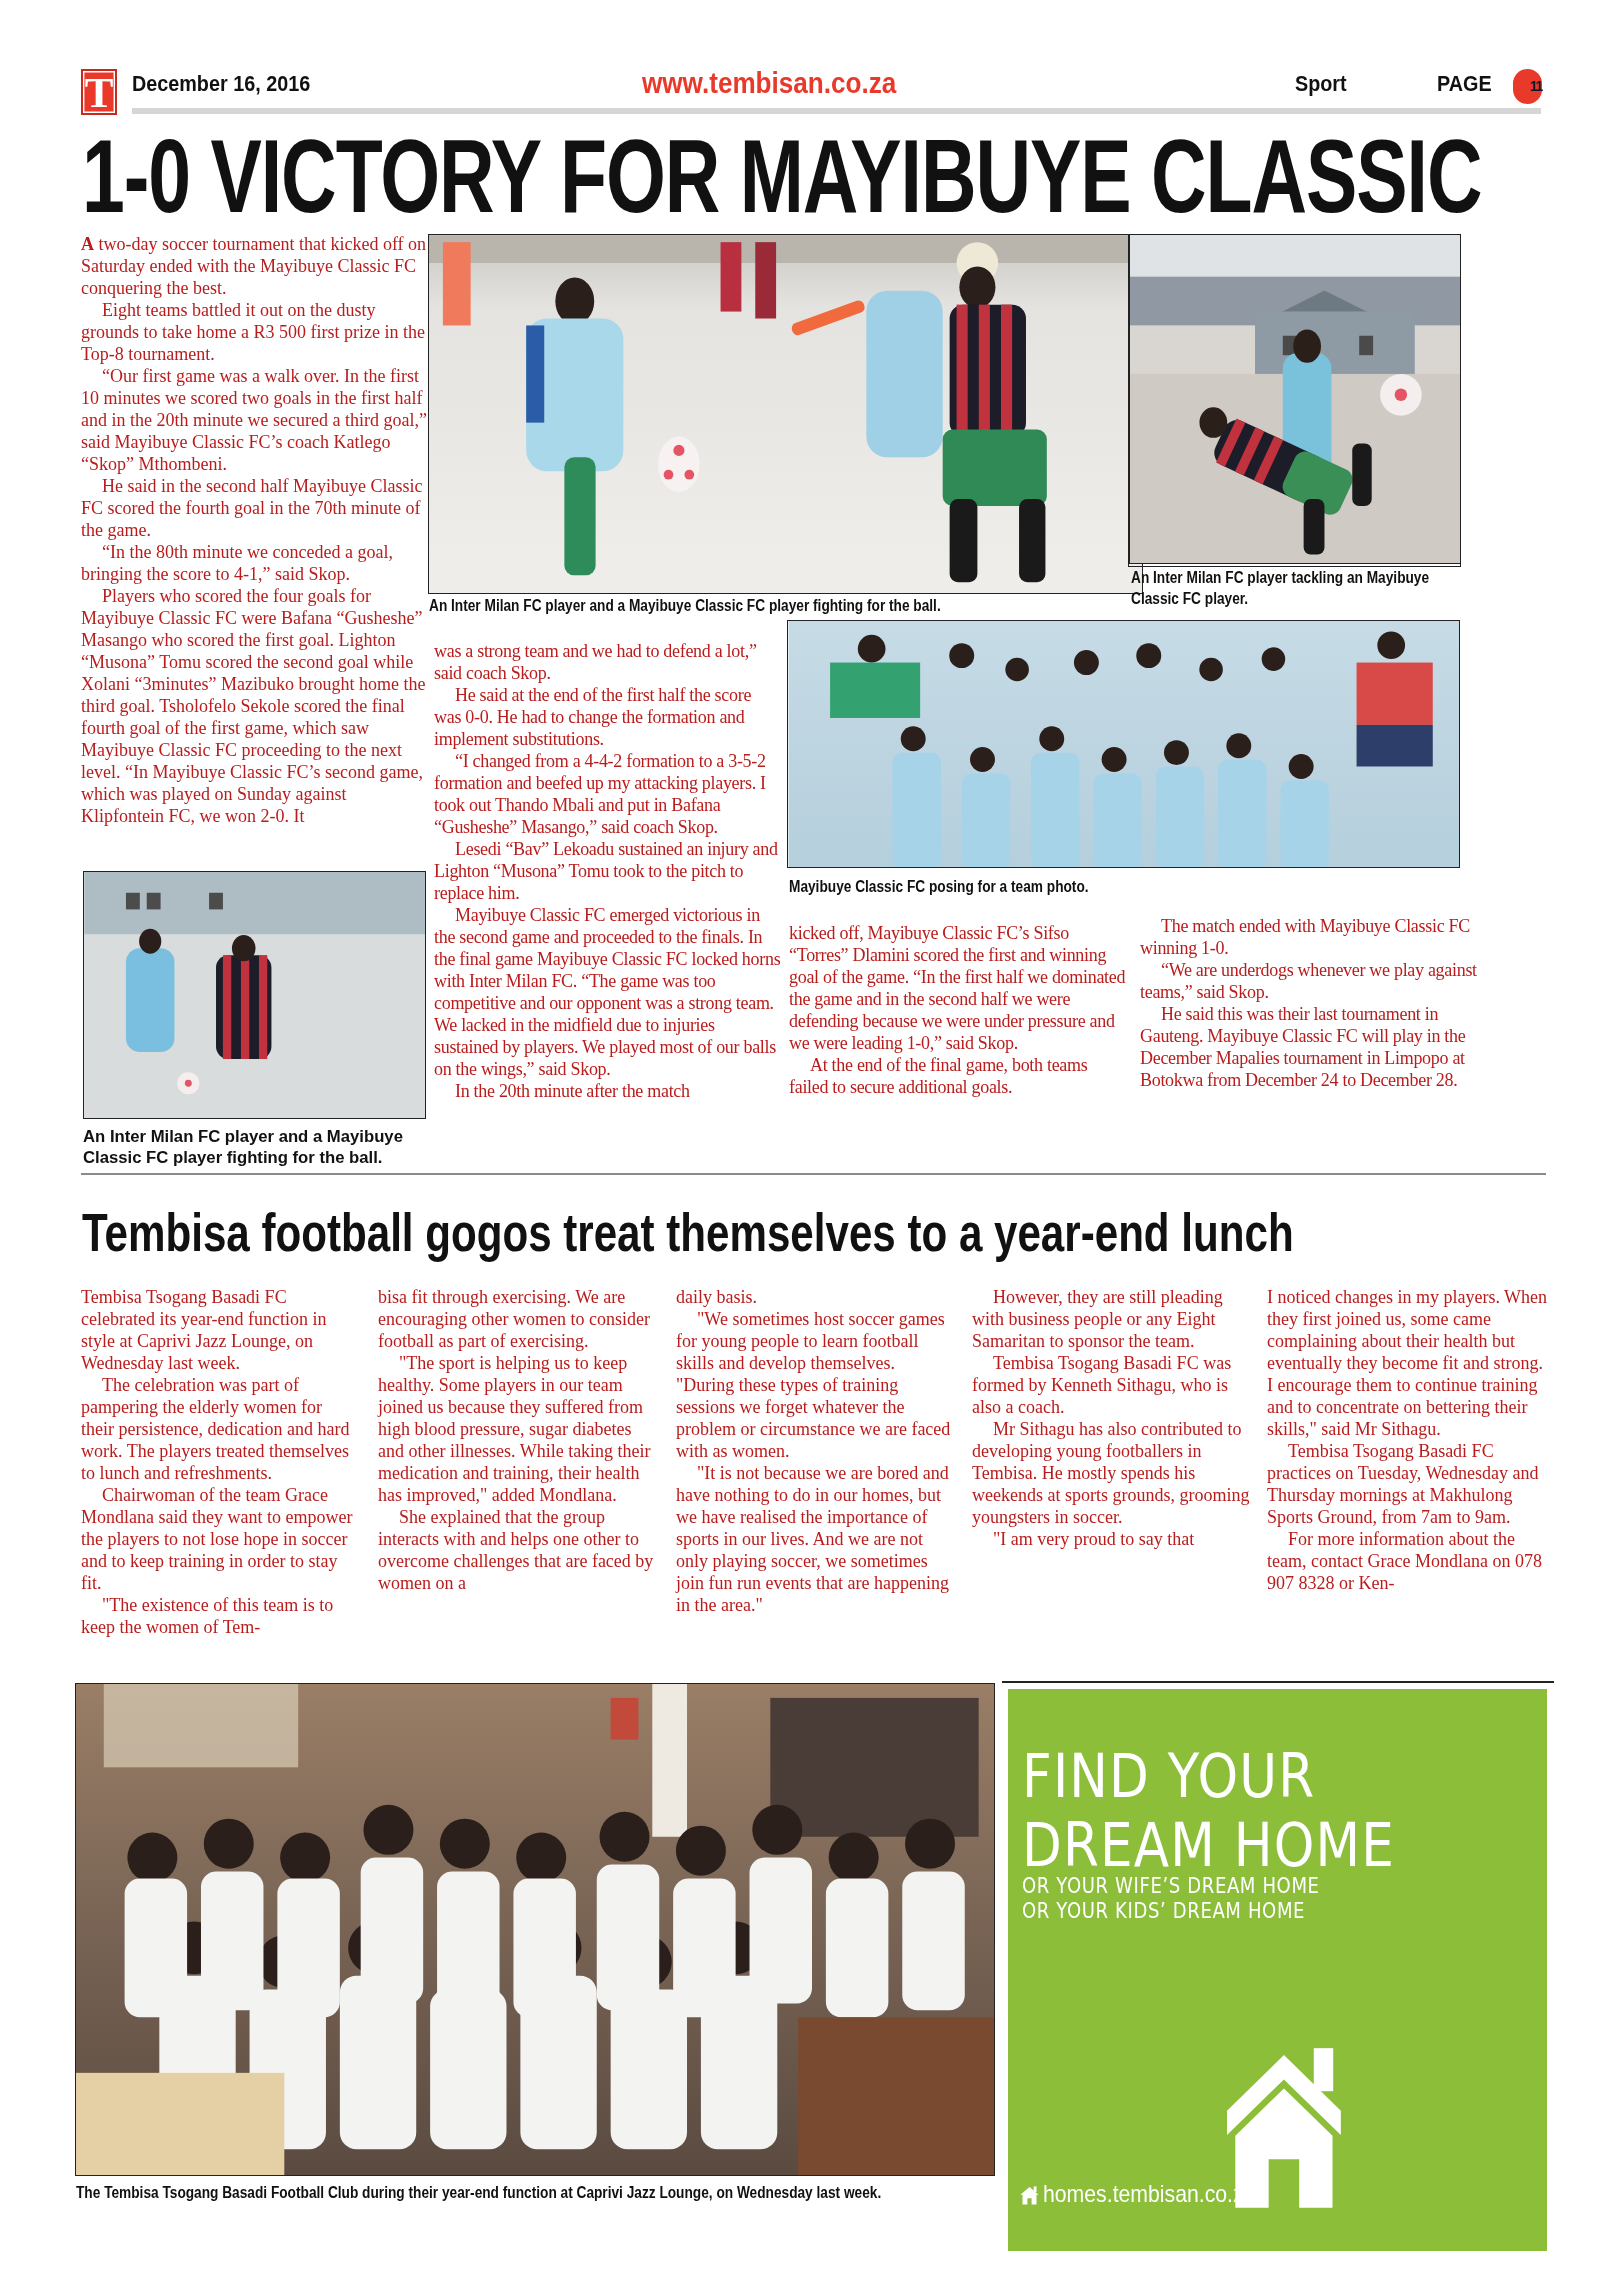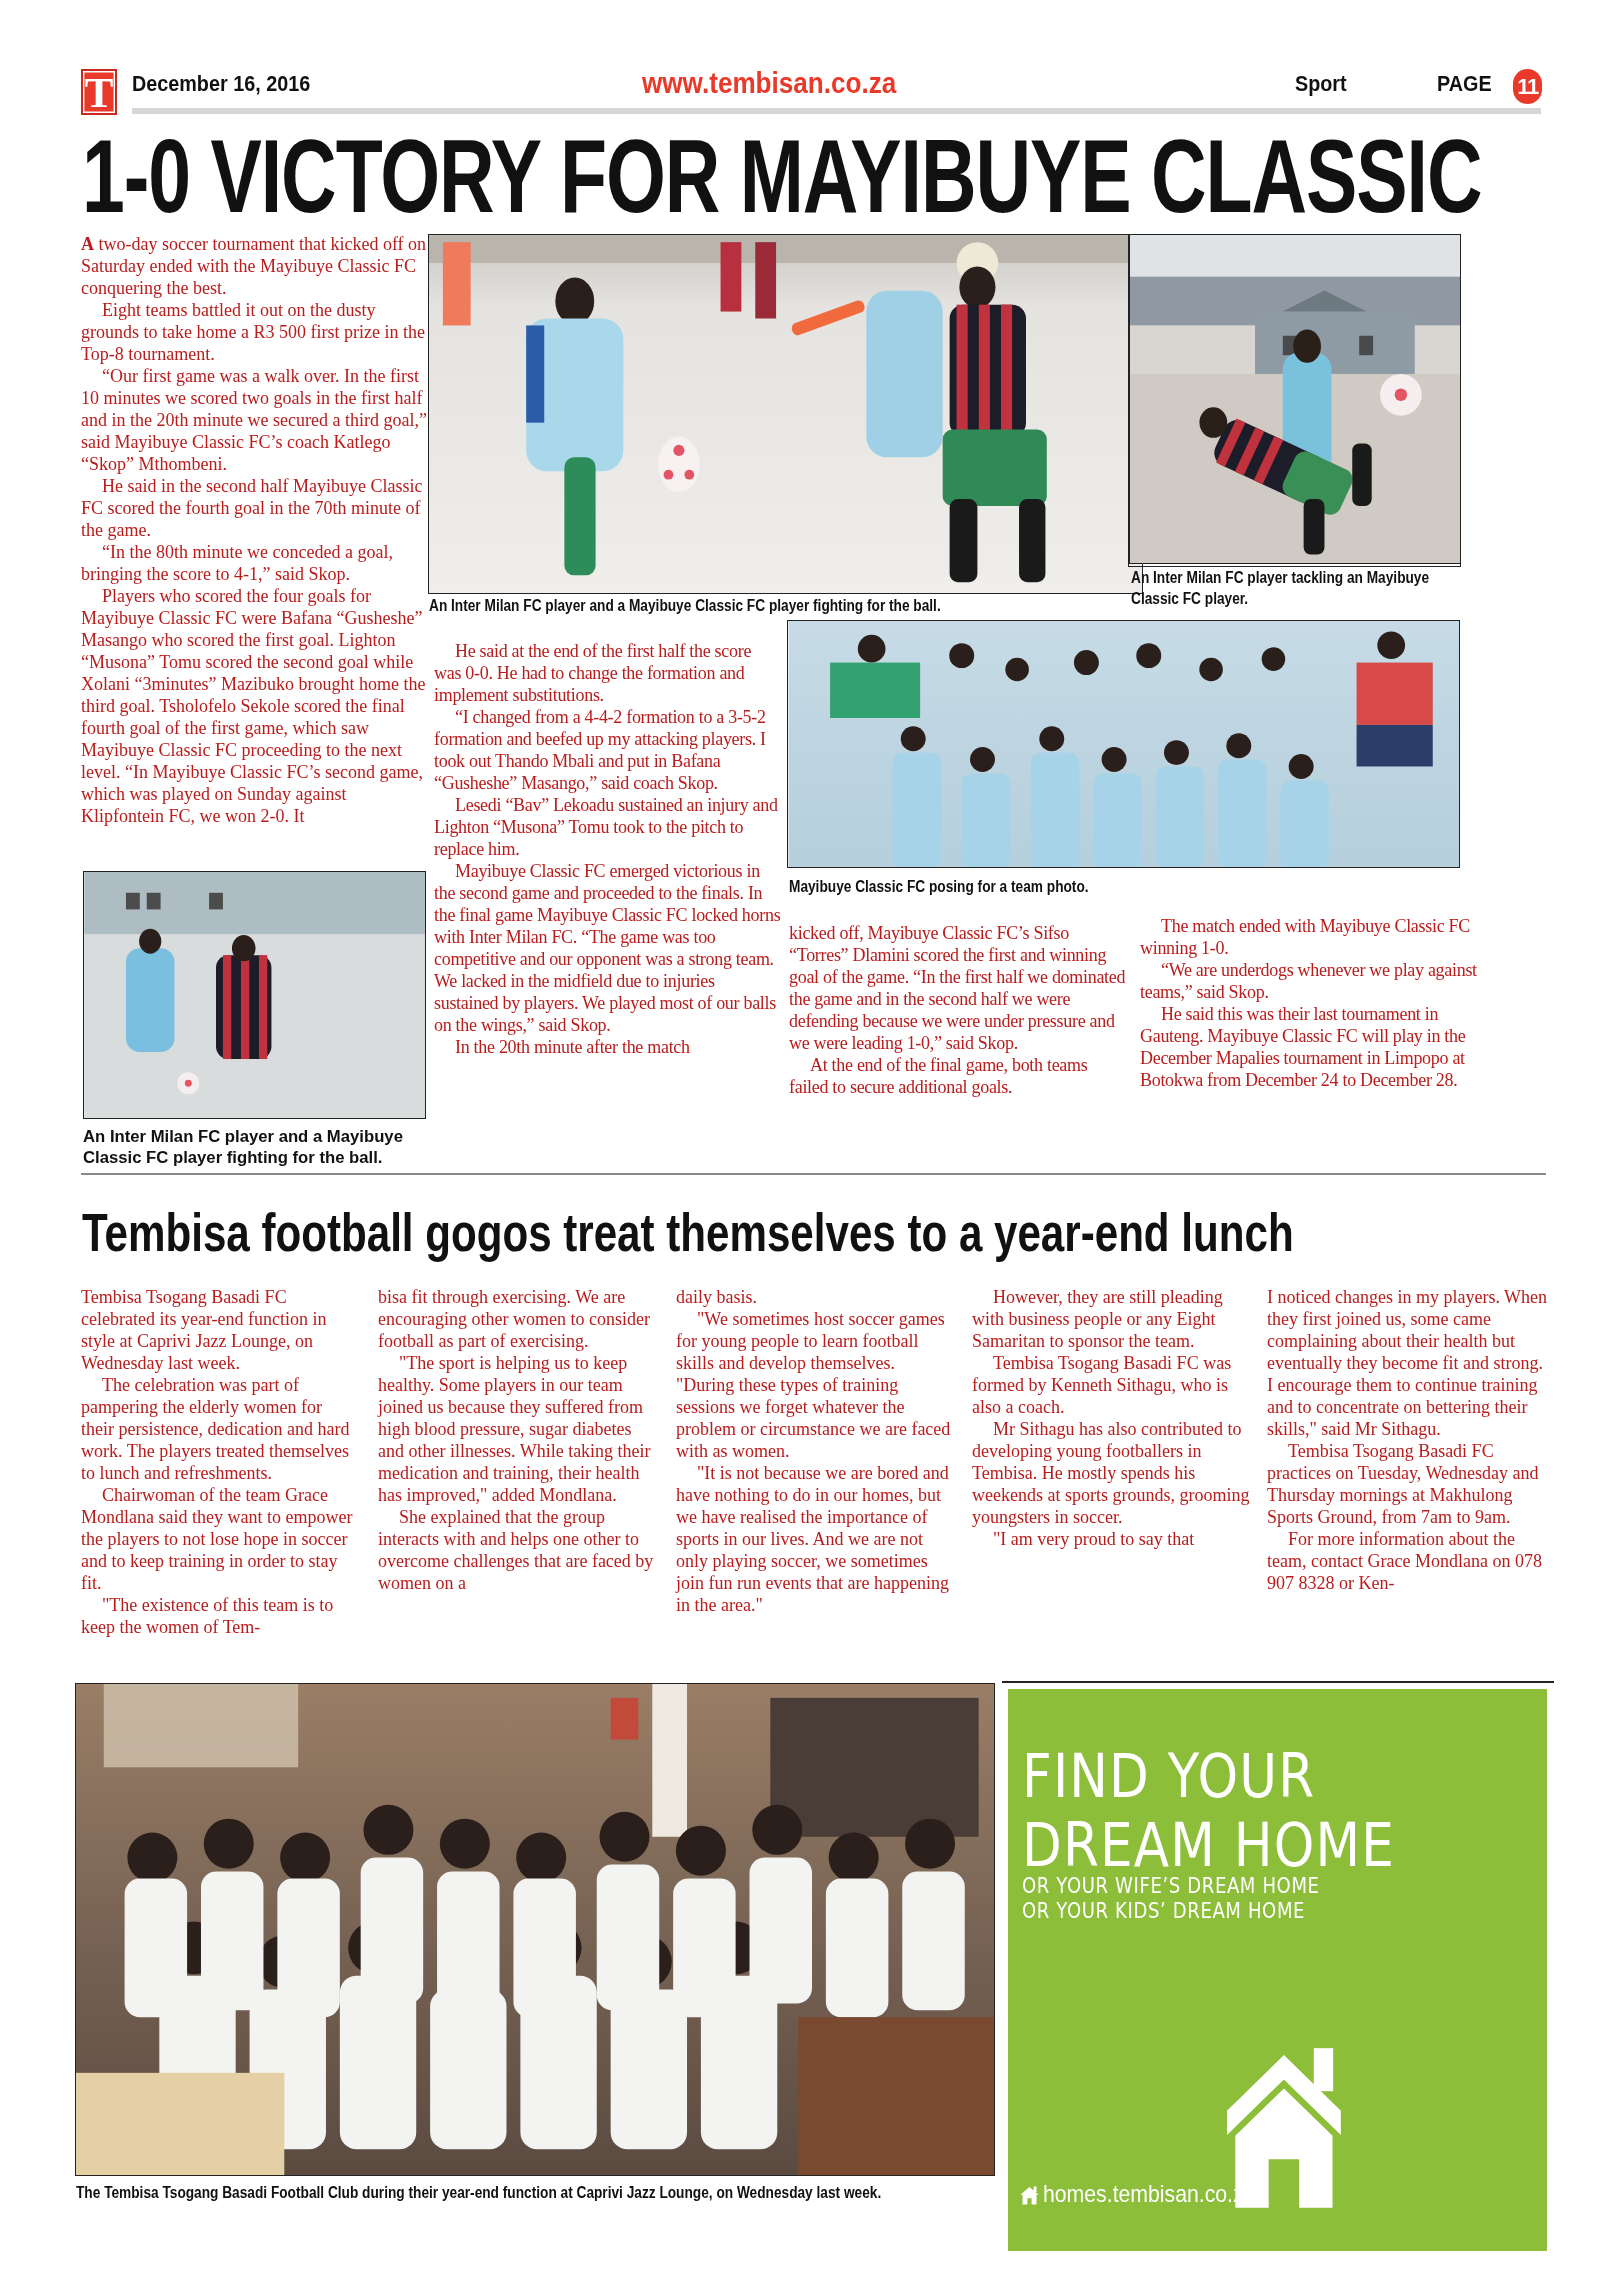--- a/index.html
+++ b/index.html
@@ -16,23 +16,23 @@
   .masthead-text {
     position: absolute; top: 72px; font-family: "Liberation Sans", sans-serif;
     font-weight: bold; font-size: 21.5px; transform-origin: left top;
   }
   .date { left: 132px; transform: scaleX(0.92); }
   .site-url { left: 642px; color: #e8392a; font-size: 29px; top: 67px; transform: scaleX(0.9); }
   .section { left: 1295px; transform: scaleX(0.92); }
   .page-label { left: 1437px; transform: scaleX(0.92); }
   .page-num {
     position: absolute; left: 1513px; top: 69px; width: 29px; height: 35px;
-    border-radius: 14.6px; background: #e8392a; color: #ffffff;
-    font-family: "Liberation Sans", sans-serif; font-weight: bold; font-size: 22px;
-    line-height: 35px; text-align: center; letter-spacing: -1.4px;
+    border-radius: 14.6px; background: #e8392a; color: #0f172a;
+    font-family: "Liberation Sans", sans-serif; font-weight: bold; font-size: 14px;
+    line-height: 35px; text-align: right; letter-spacing: -1.4px;
   }
   .masthead-rule { position: absolute; left: 132px; top: 108px; width: 1409px; height: 6.2px; background: #d6d6d6; }
 
   .headline-main {
     position: absolute; left: 82px; top: 124px; width: 1465px; white-space: nowrap;
     font-family: "Liberation Sans", sans-serif; font-weight: bold; font-size: 104px;
     line-height: 104px; letter-spacing: -1.4px; transform-origin: left top; transform: scaleX(0.74);
   }
 
   
@@ -170,20 +170,21 @@
       <rect x="230" y="290" width="90" height="70" rx="16" fill="#3a8f56"></rect>
     </g>
     <ellipse cx="120" cy="270" rx="20" ry="22" fill="#2b1f1a"></ellipse>
     <rect x="250" y="380" width="30" height="80" rx="10" fill="#1a1a1a"></rect>
     <rect x="320" y="300" width="28" height="90" rx="10" fill="#1a1a1a"></rect>
   </svg>
 </div>
 <div class="caption narrow" style="left:1131px; top:567px; width:368px;">An Inter Milan FC player tackling an Mayibuye Classic FC player.</div>
 
 <div class="col cond" style="left:434px; top:640px; width:347px;">
+  <p class="noindent">was a strong team and we had to defend a lot,” said coach Skop.</p>
   <p>He said at the end of the first half the score was 0-0. He had to change the formation and implement substitutions.</p>
   <p>“I changed from a 4-4-2 formation to a 3-5-2 formation and beefed up my attacking players. I took out Thando Mbali and put in Bafana “Gusheshe” Masango,” said coach Skop.</p>
   <p>Lesedi “Bav” Lekoadu sustained an injury and Lighton “Musona” Tomu took to the pitch to replace him.</p>
   <p>Mayibuye Classic FC emerged victorious in the second game and proceeded to the finals. In the final game Mayibuye Classic FC locked horns with Inter Milan FC. “The game was too competitive and our opponent was a strong team. We lacked in the midfield due to injuries sustained by players. We played most of our balls on the wings,” said Skop.</p>
   <p>In the 20th minute after the match</p>
 </div>
 
 <div class="photo" style="left:787px; top:620px; width:673px; height:248px;">
   <svg width="673" height="248" viewBox="0 0 970 358">
     <defs>

